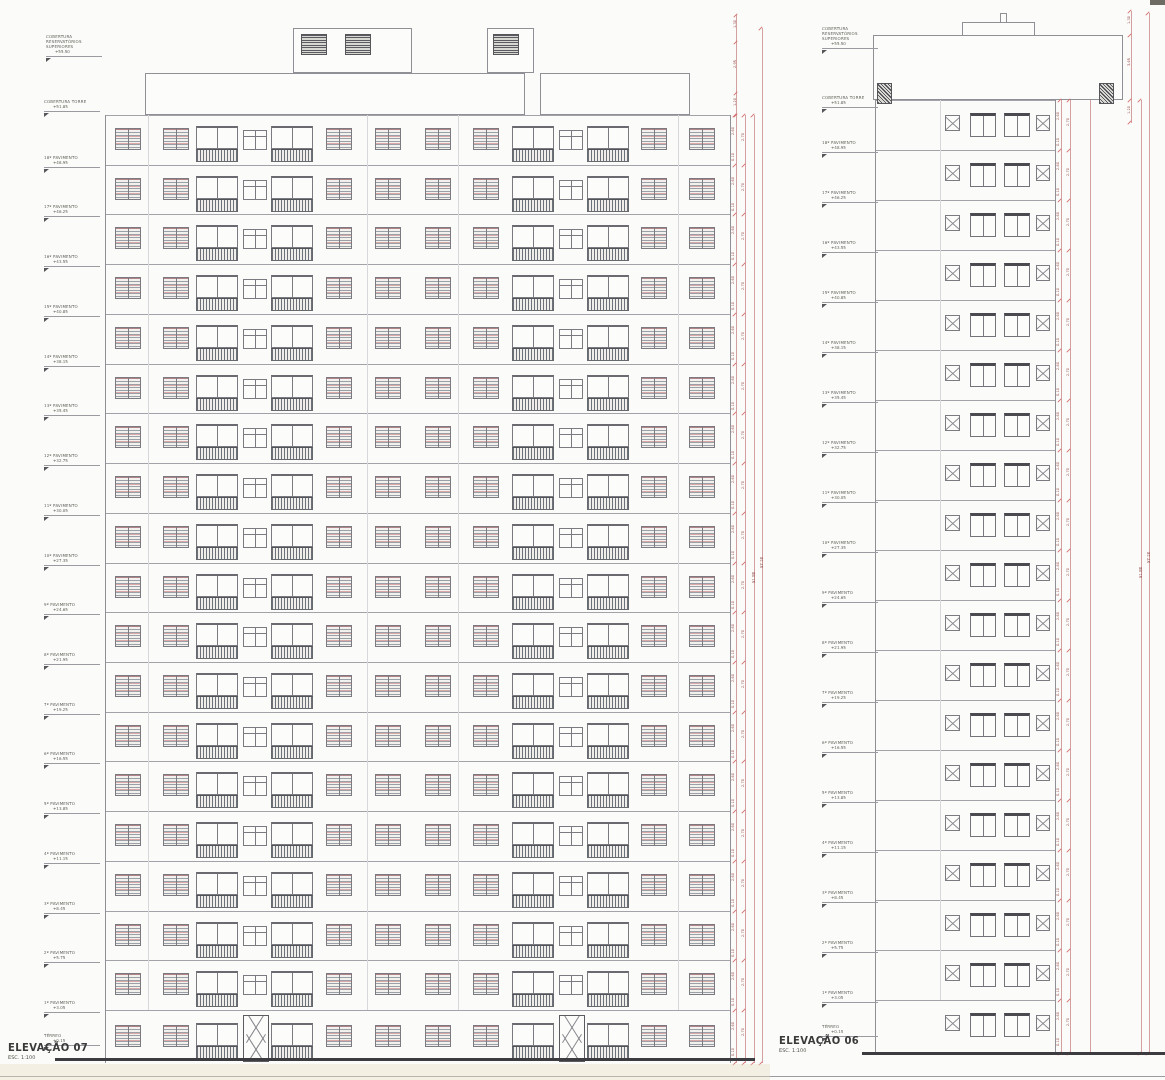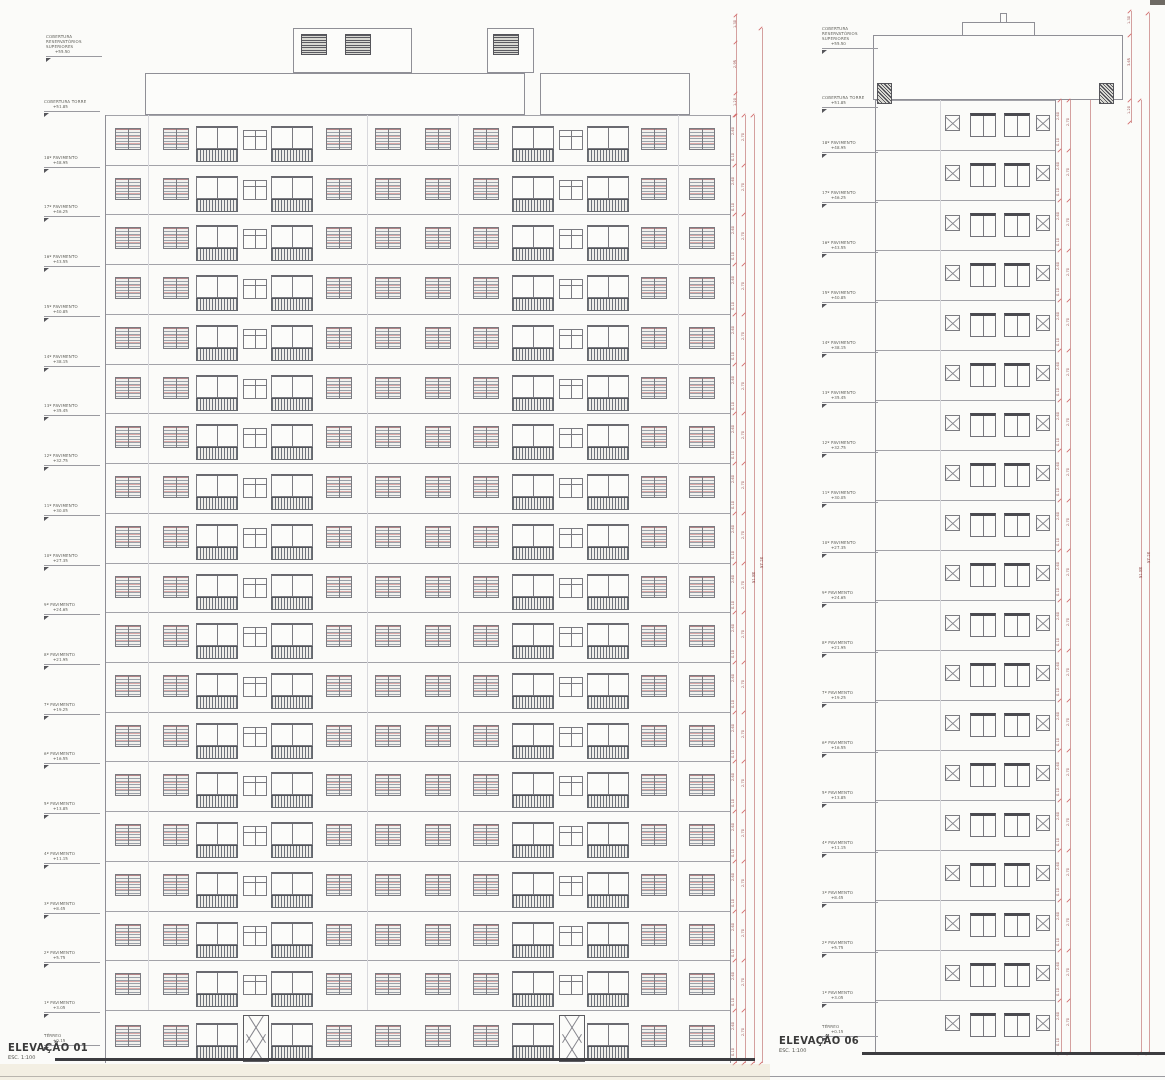--- a/index.html
+++ b/index.html
@@ -1929,20 +1929,20 @@
       <div class="dim dimbig" style="position: absolute; left: 1135px; top: 570px;">51.80</div>
       <div class="dim dimbig" style="position: absolute; left: 1143px; top: 555px;">57.20</div>
       <div style="position: absolute; left: 55px; top: 1058px; width: 700px; height: 3px; background: rgb(60, 60, 64);"></div>
       <div style="position: absolute; left: 862px; top: 1052px; width: 303px; height: 3px; background: rgb(60, 60, 64);"></div>
       <div style="position: absolute; left: 0px; top: 1076px; width: 1165px; height: 1px; background: rgb(154, 154, 160);"></div>
       <div style="position: absolute; left: 0px; top: 1064px; width: 770px; height: 16px; background: rgba(232, 222, 196, 0.4);"></div>
       <div style="position: absolute; left: 1150px; top: 0px; width: 15px; height: 5px; background: rgb(85, 80, 74); opacity: 0.85;"></div>
     </div>
 
   <div class="title" style="left:8px;top:1042px;">
-    <div class="tm">ELEVAÇÃO 01</div>
+    <div class="tm">ELEVAÇÃO 07</div>
     <div class="ts">ESC. 1:100</div>
   </div>
   <div class="title" style="left:779px;top:1035px;">
     <div class="tm">ELEVAÇÃO 06</div>
     <div class="ts">ESC. 1:100</div>
   </div>
 </div>
 
 </body></html>

